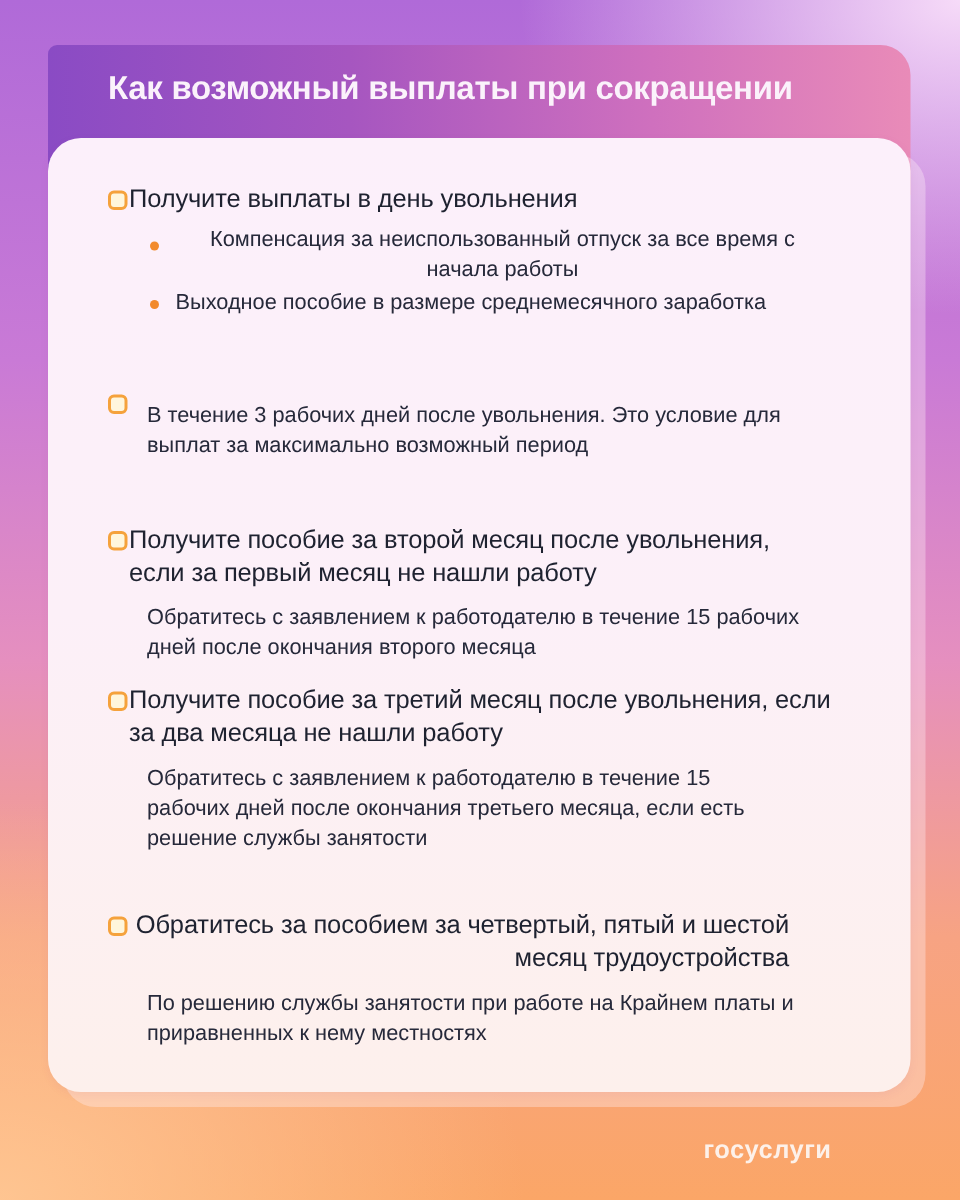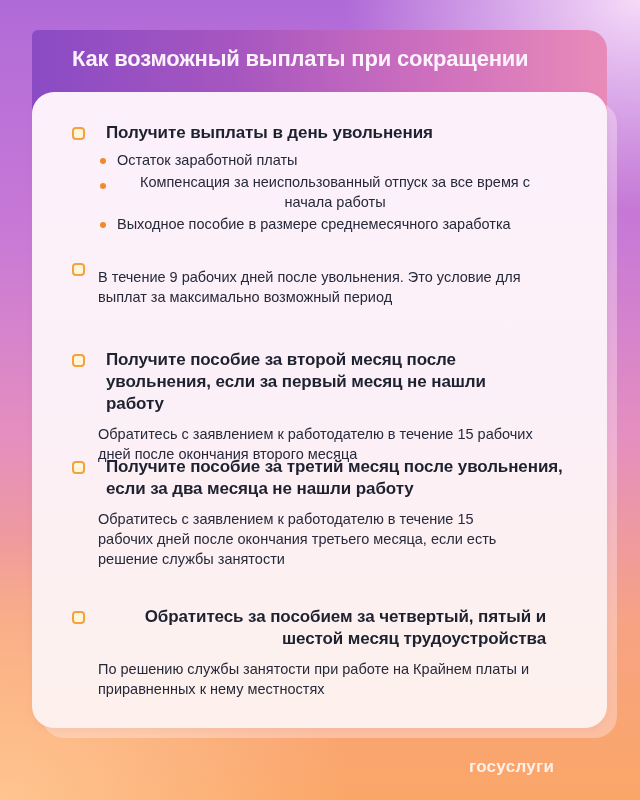--- a/index.html
+++ b/index.html
@@ -45,23 +45,23 @@
     .section { position: absolute; left: 72px; width: 520px; }
     .check {
       position: absolute;
       left: 0; top: 5px;
       width: 13px; height: 13px;
       border: 2px solid #f5a23c;
       border-radius: 4px;
       background: #fff6dc;
     }
     .heading {
-      margin-left: 34px;
+      margin-left: 14px;
       font-size: 17px;
-      font-weight: 700;
+      font-weight: 400;
       color: #1e2230;
       line-height: 22px;
       letter-spacing: -0.1px;
     }
     .body-text {
       margin-left: 26px;
       margin-top: 9px;
       font-size: 14.5px;
       color: #26293a;
       line-height: 20px;
@@ -97,38 +97,34 @@
 <div class="header-panel"></div>
 <div class="page-title">Как возможный выплаты при сокращении</div>
 
 <div class="card-back"></div>
 <div class="card"></div>
 
 <div class="section" style="top:122px;">
   <span class="check"></span>
   <div class="heading">Получите выплаты в день увольнения</div>
   <ul class="bullets">
-    <li style="width:440px;">
-      <span class="bullet-dot"></span>
-      <span>Остаток заработной платы</span>
-    </li>
     <li style="width:455px;text-align:center;">
       <span class="bullet-dot" style="top:11px;"></span>
       <span>Компенсация за неиспользованный отпуск за все время с начала работы</span>
     </li>
     <li style="width:480px;">
       <span class="bullet-dot"></span>
       <span>Выходное пособие в размере среднемесячного заработка</span>
     </li>
   </ul>
 </div>
 
 <div class="section" style="top:258px;">
   <span class="check"></span>
-  <div class="body-text" style="width:470px;">В течение 9 рабочих дней после увольнения. Это условие для выплат за максимально возможный период</div>
+  <div class="body-text" style="width:470px;">В течение 3 рабочих дней после увольнения. Это условие для выплат за максимально возможный период</div>
 </div>
 
 <div class="section" style="top:349px;">
   <span class="check"></span>
   <div class="heading" style="width:440px;">Получите пособие за второй месяц после увольнения, если за первый месяц не нашли работу</div>
   <div class="body-text" style="width:440px;">Обратитесь с заявлением к работодателю в течение 15 рабочих дней после окончания второго месяца</div>
 </div>
 
 <div class="section" style="top:456px;">
   <span class="check"></span>

